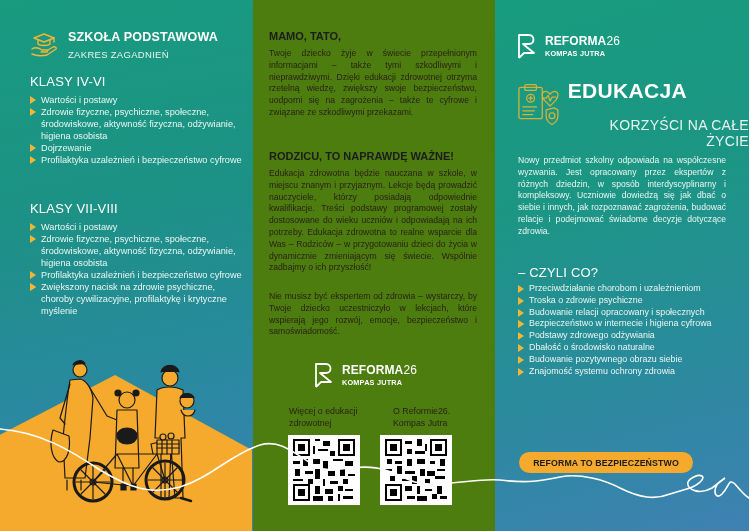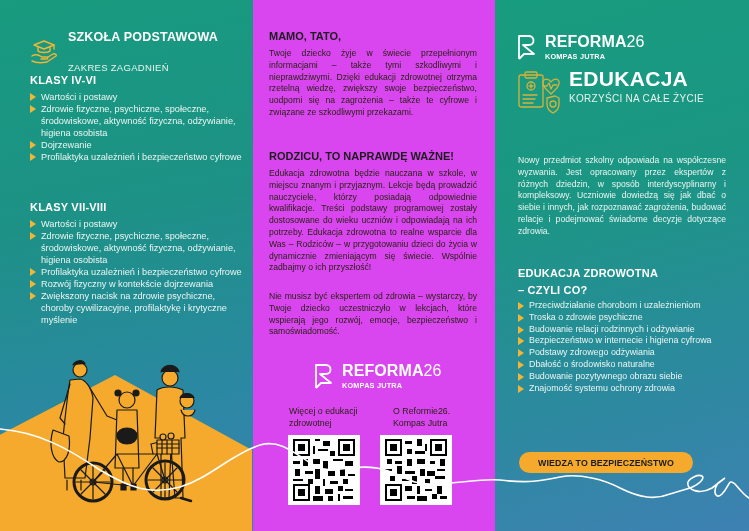--- a/index.html
+++ b/index.html
@@ -1,69 +1,69 @@
 <!DOCTYPE html>
 <html><head>
 <meta charset="utf-8">
 <style>
   * { box-sizing: border-box; margin: 0; padding: 0; }
   html, body { width: 749px; height: 531px; overflow: hidden; }
   body { font-family: "Liberation Sans", "DejaVu Sans", sans-serif; position: relative; background: #f5aa2e; }
 
   .panel { position: absolute; top: 0; height: 531px; overflow: hidden; }
   .panel-left { left: 0; width: 253px; background: linear-gradient(170deg, #189b7f 0%, #1d9186 40%, #2b88a3 75%, #3a82b0 100%); }
-  .panel-mid { left: 253px; width: 270px; background: #d946ef; }
+  .panel-mid { left: 253px; width: 270px; background: #4d7c0f; }
   .panel-right { left: 495px; width: 254px; background: linear-gradient(165deg, #189c7f 0%, #1b9683 35%, #2b8a9e 70%, #3e81b3 100%); }
 
   
   .lp-header { position: absolute; left: 30px; top: 30px; display: flex; align-items: center; }
   .lp-header .icon { width: 28px; height: 26px; margin-right: 10px; }
   .lp-title { color: #fff; font-weight: bold; font-size: 12.5px; letter-spacing: 0.2px; }
-  .lp-sub { color: #e8f4f0; font-size: 9.5px; letter-spacing: 0.3px; margin-top: 18px; }
-
-  .sec-title { color: #fff; font-weight: bold; font-size: 11px; letter-spacing: 0.2px; }
+  .lp-sub { color: #e8f4f0; font-size: 9.5px; letter-spacing: 0.3px; margin-top: 5px; }
+
+  .sec-title { color: #fff; font-weight: normal; font-size: 13px; letter-spacing: 0.2px; }
   .blist { list-style: none; }
   .blist li { position: relative; padding-left: 11px; color: #eaf6f3; font-size: 9.2px; line-height: 12px; }
   .blist li .tri { position: absolute; left: 0; top: 2px; width: 0; height: 0; border-top: 4px solid transparent; border-bottom: 4px solid transparent; border-left: 6px solid #f2b535; }
 
   .lp-sec1 { position: absolute; left: 30px; top: 74px; width: 220px; }
   .lp-sec2 { position: absolute; left: 30px; top: 201px; width: 220px; }
   .lp-sec1 .sec-title, .lp-sec2 .sec-title { margin-bottom: 5px; }
 
   .mountain { position: absolute; left: -10px; top: 370px; width: 270px; height: 170px; }
 
   
   .mp-block { position: absolute; left: 16px; width: 208px; }
   .mp-h { color: #1c1c1c; font-weight: bold; font-size: 11px; margin-bottom: 6px; }
   .mp-p { color: #2a2216; font-size: 8.6px; line-height: 11.8px; text-align: justify; }
   .mp-b1 { top: 30px; }
   .mp-b2 { top: 144px; margin-top: 6px; }
   .mp-b3 { top: 291px; }
 
   .logo { position: absolute; display: flex; align-items: center; }
   .logo .mark { width: 22px; height: 26px; margin-right: 6px; }
-  .logo-name { color: #fff; font-weight: bold; font-size: 16px; letter-spacing: 0.1px; }
+  .logo-name { color: #fff; font-weight: bold; font-size: 12px; letter-spacing: 0.1px; }
   .logo-name .num { font-weight: normal; }
   .logo-tag { color: #fff; font-size: 7.3px; font-weight: bold; letter-spacing: 0.2px; margin-top: 1px; }
   .mp-logo { left: 314px; top: 362px; }
   .mp-logo { left: 61px; }
 
   .qr-cap { position: absolute; color: #2a2216; font-size: 8.8px; line-height: 12px; }
   .qr-cap1 { left: 36px; top: 405px; }
   .qr-cap2 { left: 140px; top: 405px; }
   .qr { position: absolute; top: 435px; width: 72px; height: 70px; background: #fff; padding: 4px; }
   .qr1 { left: 35px; }
   .qr2 { left: 127px; }
 
   
   .rp-logo { left: 22px; top: 33px; }
-  .rp-head { position: absolute; left: 22px; top: 68px; display: flex; align-items: flex-start; }
+  .rp-head { position: absolute; left: 22px; top: 80px; display: flex; align-items: flex-start; }
   .rp-head .icon { width: 44px; height: 46px; margin-right: 8px; margin-top: 2px; }
   .rp-title { color: #fff; font-weight: bold; font-size: 21px; line-height: 22px; letter-spacing: 0.3px; }
-  .rp-sub { color: #e6f3ef; font-size: 10px; letter-spacing: 0.3px; margin-top: 3px; text-align: right; }
+  .rp-sub { color: #e6f3ef; font-size: 14px; letter-spacing: 0.3px; margin-top: 15px; text-align: right; }
   .rp-intro { position: absolute; left: 23px; top: 155px; width: 208px; color: #eaf6f3; font-size: 8.6px; line-height: 11.8px; text-align: justify; }
   .rp-sec { position: absolute; left: 23px; top: 266px; width: 220px; }
   .rp-sec .sec-title { line-height: 14px; margin-bottom: 3px; }
   .rp-sec .blist li { font-size: 8.9px; line-height: 11.8px; }
   .rp-btn { position: absolute; left: 24px; top: 452px; width: 174px; height: 21px; border-radius: 11px; background: #f5aa2e; color: #1c1c1c; font-weight: bold; font-size: 8.8px; display: flex; align-items: center; justify-content: center; letter-spacing: 0.1px; border: none; }
 
   .wave { position: absolute; left: 0; top: 0; width: 749px; height: 531px; pointer-events: none; }
 </style>
 </head>
 <body>
@@ -92,21 +92,21 @@
       <li><span class="tri"></span><span>Profilaktyka uzależnień i bezpieczeństwo cyfrowe</span></li>
     </ul>
   </div>
 
   <div class="lp-sec2">
     <div class="sec-title">KLASY VII-VIII</div>
     <ul class="blist">
       <li><span class="tri"></span><span>Wartości i postawy</span></li>
       <li><span class="tri"></span><span>Zdrowie fizyczne, psychiczne, społeczne, środowiskowe, aktywność fizyczna, odżywianie, higiena osobista</span></li>
       <li><span class="tri"></span><span>Profilaktyka uzależnień i bezpieczeństwo cyfrowe</span></li>
-      <li><span class="tri"></span><span>Rozwój fizyczny w kontekście dojrzewania</span></li>
+      <li><span class="tri"></span></li>
       <li><span class="tri"></span><span>Zwiększony nacisk na zdrowie psychiczne, choroby cywilizacyjne, profilaktykę i krytyczne myślenie</span></li>
     </ul>
   </div>
 
   <svg class="mountain" viewBox="0 0 270 170" preserveAspectRatio="none">
     <path d="M0 70 L125 5 L262 80 L262 170 L0 170 Z" fill="#f5aa2e"></path>
   </svg>
 
   <svg style="position:absolute;left:45px;top:358px;width:175px;height:160px;" viewBox="0 0 175 160" fill="none" stroke="#1a1a1a" stroke-width="1.2" stroke-linecap="round" stroke-linejoin="round">
 
@@ -300,33 +300,32 @@
     </svg>
     <div>
       <div class="rp-title">EDUKACJA</div>
       <div class="rp-sub">KORZYŚCI NA CAŁE ŻYCIE</div>
     </div>
   </div>
 
   <p class="rp-intro">Nowy przedmiot szkolny odpowiada na współczesne wyzwania. Jest opracowany przez ekspertów z różnych dziedzin, w sposób interdyscyplinarny i kompleksowy. Uczniowie dowiedzą się jak dbać o siebie i innych, jak rozpoznawać zagrożenia, budować relacje i podejmować świadome decyzje dotyczące zdrowia.</p>
 
   <div class="rp-sec">
-    <div class="sec-title">EDUKACJA ZDROWOTNA</div>
     <div class="sec-title">– CZYLI CO?</div>
     <ul class="blist">
       <li><span class="tri"></span><span>Przeciwdziałanie chorobom i uzależnieniom</span></li>
       <li><span class="tri"></span><span>Troska o zdrowie psychiczne</span></li>
-      <li><span class="tri"></span><span>Budowanie relacji rodzinnych i odżywianie</span></li>
+      <li><span class="tri"></span><span>Budowanie relacji opracowany i społecznych</span></li>
       <li><span class="tri"></span></li>
       <li><span class="tri"></span><span>Bezpieczeństwo w internecie i higiena cyfrowa</span></li>
       <li><span class="tri"></span><span>Podstawy zdrowego odżywiania</span></li>
       <li><span class="tri"></span><span>Dbałość o środowisko naturalne</span></li>
       <li><span class="tri"></span><span>Budowanie pozytywnego obrazu siebie</span></li>
       <li><span class="tri"></span><span>Znajomość systemu ochrony zdrowia</span></li>
     </ul>
   </div>
 
-  <button class="rp-btn">WIEDZA TO BEZPIECZEŃSTWO</button>
+  <button class="rp-btn">REFORMA TO BEZPIECZEŃSTWO</button>
 </div>
 
 <svg class="wave" viewBox="0 0 749 531" fill="none">
   <path d="M0 429 C40 432 70 450 100 470 C130 488 150 495 180 487 C210 478 230 455 260 445 C285 438 300 460 320 468 C335 474 360 462 385 470 C405 476 410 484 430 484 C460 484 480 478 500 480 C530 484 545 480 560 477 C580 473 605 480 620 488 C640 498 655 500 670 494 L690 488 C700 484 705 478 702 476 C698 474 690 478 688 482 C686 490 700 495 712 488 L725 478 L718 483 C712 492 716 500 722 494 C730 486 728 478 735 484 C740 490 745 496 749 498" stroke="#ffffff" stroke-width="1.6" stroke-linecap="round"></path>
 </svg>
 
 </body></html>

